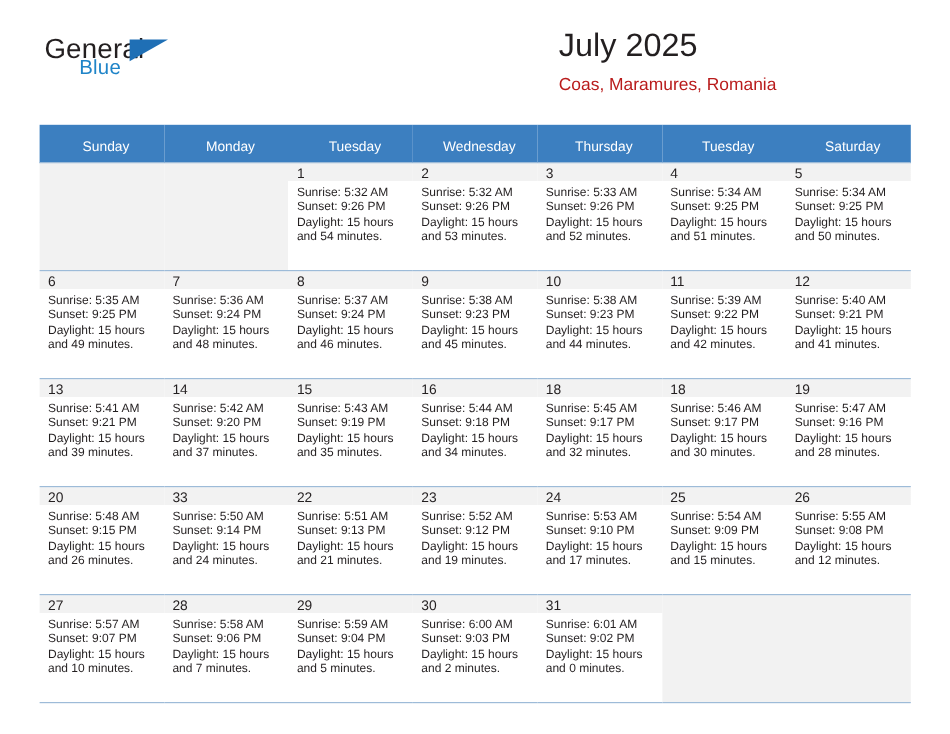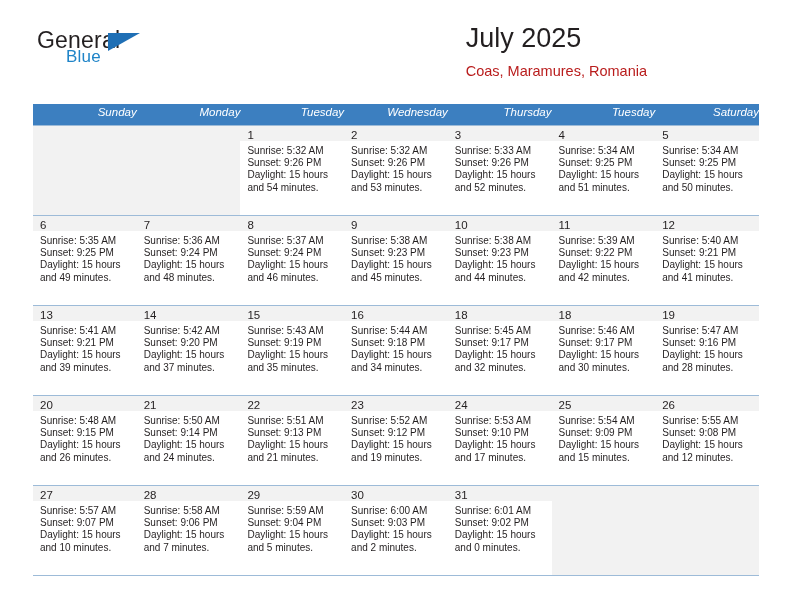--- a/index.html
+++ b/index.html
@@ -89,26 +89,25 @@
     top: 104px;
     width: 726px;
     border-collapse: collapse;
     table-layout: fixed;
   }
   .calendar th {
     background: #3c7fc0;
     color: #ffffff;
     font-size: 11.5px;
     font-weight: normal;
-    text-align: right;
-    padding: 2px 0 6px 7px;
+    text-align: center;
+    padding: 13px 0 6px 7px;
     height: 21px;
     box-sizing: border-box;
     border: none;
-    font-style: italic;
   }
   .calendar td {
     vertical-align: top;
     height: 89px;
     padding: 0;
     border-top: 1px solid #9dbbd8;
     border-bottom: 1px solid #9dbbd8;
     background: #ffffff;
   }
   .cell-inner {
@@ -357,21 +356,21 @@
             <div class="cell-inner">
               <div class="daynum">20</div>
               <div class="detail">Sunrise: 5:48 AM
 Sunset: 9:15 PM
 Daylight: 15 hours
 and 26 minutes.</div>
             </div>
           </td>
           <td class="cell-shaded">
             <div class="cell-inner">
-              <div class="daynum">21</div>
+              <div class="daynum">33</div>
               <div class="detail">Sunrise: 5:50 AM
 Sunset: 9:14 PM
 Daylight: 15 hours
 and 24 minutes.</div>
             </div>
           </td>
           <td class="cell-shaded">
             <div class="cell-inner">
               <div class="daynum">22</div>
               <div class="detail">Sunrise: 5:51 AM

